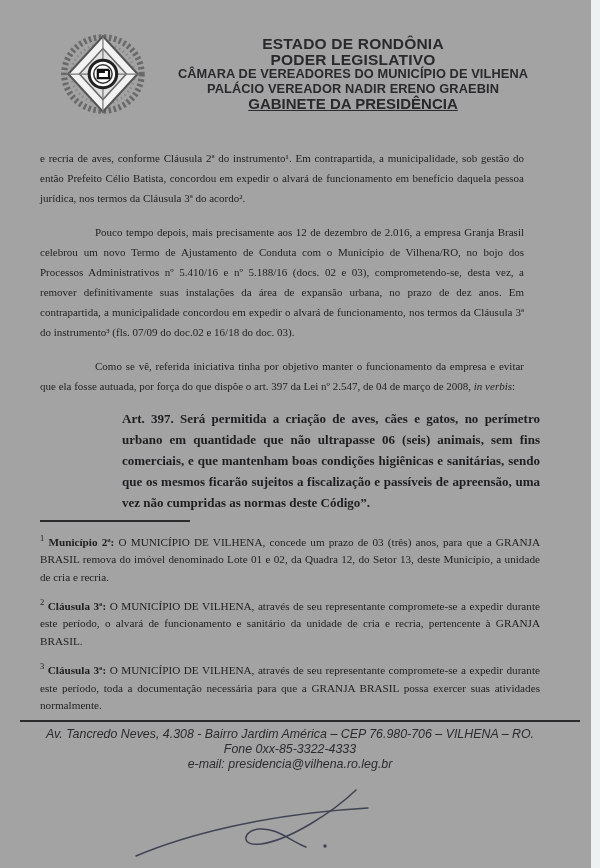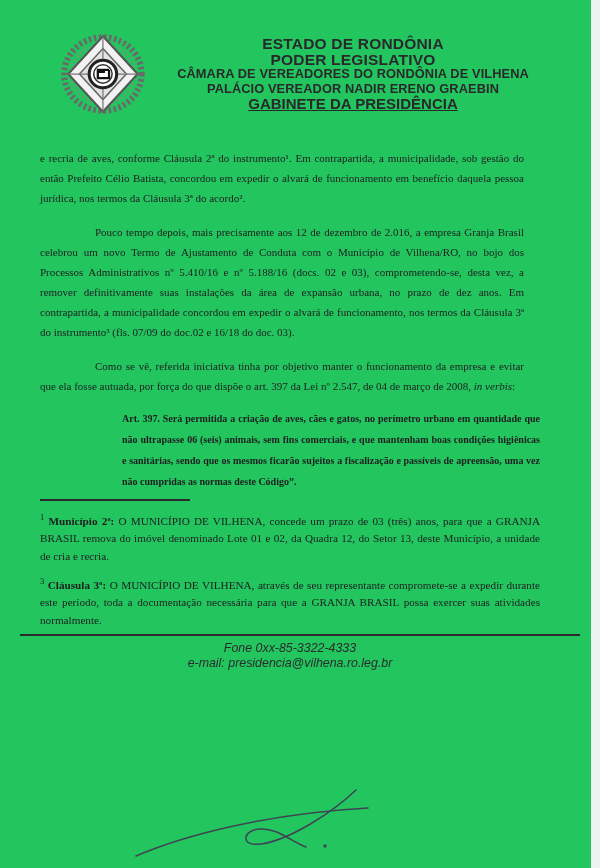--- a/index.html
+++ b/index.html
@@ -1,17 +1,17 @@
 <!DOCTYPE html>
 <html><head>
 <meta charset="utf-8">
 <style>
   html,body { margin:0; padding:0; background:#ffffff; }
   .page {
-    position:relative; width:600px; height:868px; background:#22c55e;
+    position:relative; width:600px; height:868px; background:#a3a3a3;
     font-family:"Liberation Serif", serif; color:#1e1e20; overflow:hidden;
   }
   .scan-edge { position:absolute; right:0; top:0; width:9px; height:100%; background:#eef1f2; }
 
   
   .header { display:flex; margin:26px 52px 0 56px; align-items:flex-start; }
   .logo { width:102px; height:94px; flex:none; }
   .header-text {
     flex:1; text-align:center; font-family:"Liberation Sans", sans-serif;
     font-weight:bold; color:#29292c; padding-top:10px;
@@ -22,21 +22,21 @@
 
   
   .content { margin:0 60px 0 40px; }
   p.bodytext {
     font-size:11px; line-height:20px; text-align:justify; margin:14px 16px 0 0;
   }
   p.first { margin-top:28px; }
   .indent { text-indent:55px; display:block; }
   .it { font-style:italic; }
   .quote {
-    margin:12px 0 0 82px; font-weight:bold; font-size:10px;
+    margin:12px 0 0 82px; font-weight:bold; font-size:13px;
     line-height:21px; text-align:justify;
   }
 
   
   .fn-sep { border:none; border-top:2px solid #2b2b2e; width:150px; margin:7px 0 0 0; }
   p.footnote { font-size:11.2px; line-height:17.5px; text-align:justify; margin:8px 0 0 0; }
   p.footnote sup { font-size:8.5px; }
 
   
   .footer-sep { border:none; border-top:2px solid #2b2b2e; width:560px; margin:5px 0 0 -20px; }
@@ -61,45 +61,47 @@
       <path d="M46 22 L69 47 L46 72 L23 47 Z" fill="#e3e3e3" stroke="#666" stroke-width="1.5"></path>
       <path d="M46 10 L46 84 M12 47 L80 47" stroke="#777" stroke-width="1.2"></path>
 
       <circle cx="46" cy="47" r="13.5" fill="#ffffff" stroke="#222" stroke-width="3"></circle>
       <circle cx="46" cy="47" r="9" fill="#ffffff" stroke="#333" stroke-width="1.5"></circle>
       <path d="M40 43 h12 M52 43 v8 h-11 v-6 h7" fill="none" stroke="#111" stroke-width="2.2"></path>
     </svg>
     <div class="header-text">
       <div class="h-lg">ESTADO DE RONDÔNIA</div>
       <div class="h-lg">PODER LEGISLATIVO</div>
-      <div class="h-sm">CÂMARA DE VEREADORES DO RONDÔNIA DE VILHENA</div>
+      <div class="h-sm">CÂMARA DE VEREADORES DO MUNICÍPIO DE VILHENA</div>
       <div class="h-sm">PALÁCIO VEREADOR NADIR ERENO GRAEBIN</div>
       <div class="dept">GABINETE DA PRESIDÊNCIA</div>
     </div>
   </div>
 
   <div class="content">
     <p class="bodytext first">e recria de aves, conforme Cláusula 2ª do instrumento¹. Em contrapartida, a municipalidade, sob gestão do então Prefeito Célio Batista, concordou em expedir o alvará de funcionamento em benefício daquela pessoa jurídica, nos termos da Cláusula 3ª do acordo².</p>
 
     <p class="bodytext indent">Pouco tempo depois, mais precisamente aos 12 de dezembro de 2.016, a empresa Granja Brasil celebrou um novo Termo de Ajustamento de Conduta com o Município de Vilhena/RO, no bojo dos Processos Administrativos nº 5.410/16 e nº 5.188/16 (docs. 02 e 03), comprometendo-se, desta vez, a remover definitivamente suas instalações da área de expansão urbana, no prazo de dez anos. Em contrapartida, a municipalidade concordou em expedir o alvará de funcionamento, nos termos da Cláusula 3ª do instrumento³ (fls. 07/09 do doc.02 e 16/18 do doc. 03).</p>
 
     <p class="bodytext indent"><span>Como se vê, referida iniciativa tinha por objetivo manter o funcionamento da empresa e evitar que ela fosse autuada, por força do que dispõe o art. 397 da Lei nº 2.547, de 04 de março de 2008, </span><span class="it">in verbis</span><span>:</span></p>
 
     <p class="quote">Art. 397. Será permitida a criação de aves, cães e gatos, no perímetro urbano em quantidade que não ultrapasse 06 (seis) animais, sem fins comerciais, e que mantenham boas condições higiênicas e sanitárias, sendo que os mesmos ficarão sujeitos a fiscalização e passíveis de apreensão, uma vez não cumpridas as normas deste Código”.</p>
 
     <hr class="fn-sep">
 
     <p class="footnote"><sup>1</sup> <b>Município 2ª:</b> <span>O MUNICÍPIO DE VILHENA, concede um prazo de 03 (três) anos, para que a GRANJA BRASIL remova do imóvel denominado Lote 01 e 02, da Quadra 12, do Setor 13, deste Município, a unidade de cria e recria.</span></p>
 
+    <p class="footnote"><sup>2</sup> <b>Cláusula 3ª:</b> <span>O MUNICÍPIO DE VILHENA, através de seu representante compromete-se a expedir durante este período, o alvará de funcionamento e sanitário da unidade de cria e recria, pertencente à GRANJA BRASIL.</span></p>
 
     <p class="footnote"><sup>3</sup> <b>Cláusula 3ª:</b> <span>O MUNICÍPIO DE VILHENA, através de seu representante compromete-se a expedir durante este período, toda a documentação necessária para que a GRANJA BRASIL possa exercer suas atividades normalmente.</span></p>
 
     <hr class="footer-sep">
 
     <div class="footer">
+      <div>Av. Tancredo Neves, 4.308 - Bairro Jardim América – CEP 76.980-706 – VILHENA – RO.</div>
       <div>Fone 0xx-85-3322-4333</div>
       <div>e-mail: presidencia@vilhena.ro.leg.br</div>
     </div>
   </div>
 
   <svg class="sig" width="250" height="82" viewBox="0 0 250 82" aria-hidden="true">
     <path d="M 8 72 C 55 52, 135 30, 240 24" fill="none" stroke="#3f4354" stroke-width="1.5" stroke-linecap="round"></path>
     <path d="M 228 6 C 205 28, 162 56, 133 60 C 112 63, 114 46, 132 45 C 150 44, 162 57, 178 63" fill="none" stroke="#3f4354" stroke-width="1.5" stroke-linecap="round"></path>
     <circle cx="197" cy="62" r="1.7" fill="#3f4354"></circle>
   </svg>

